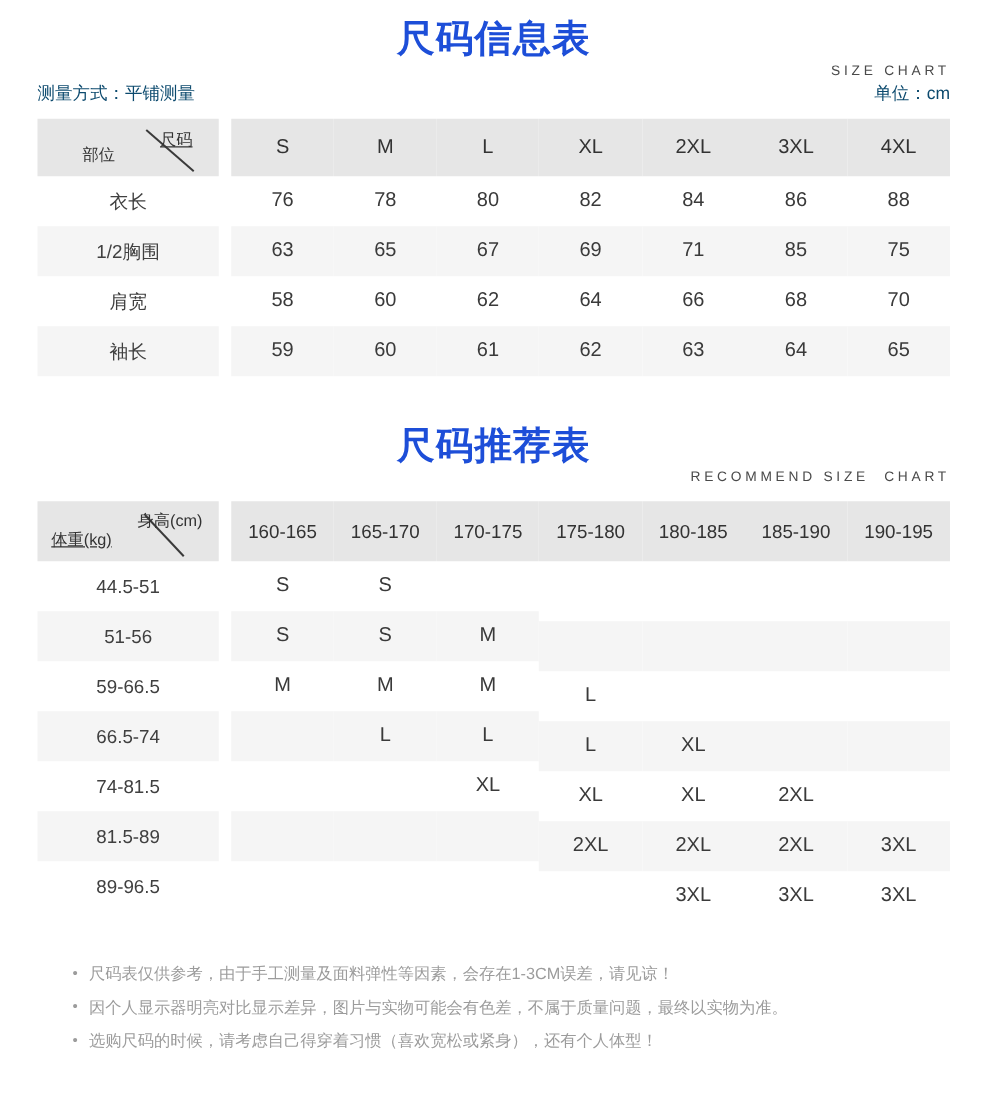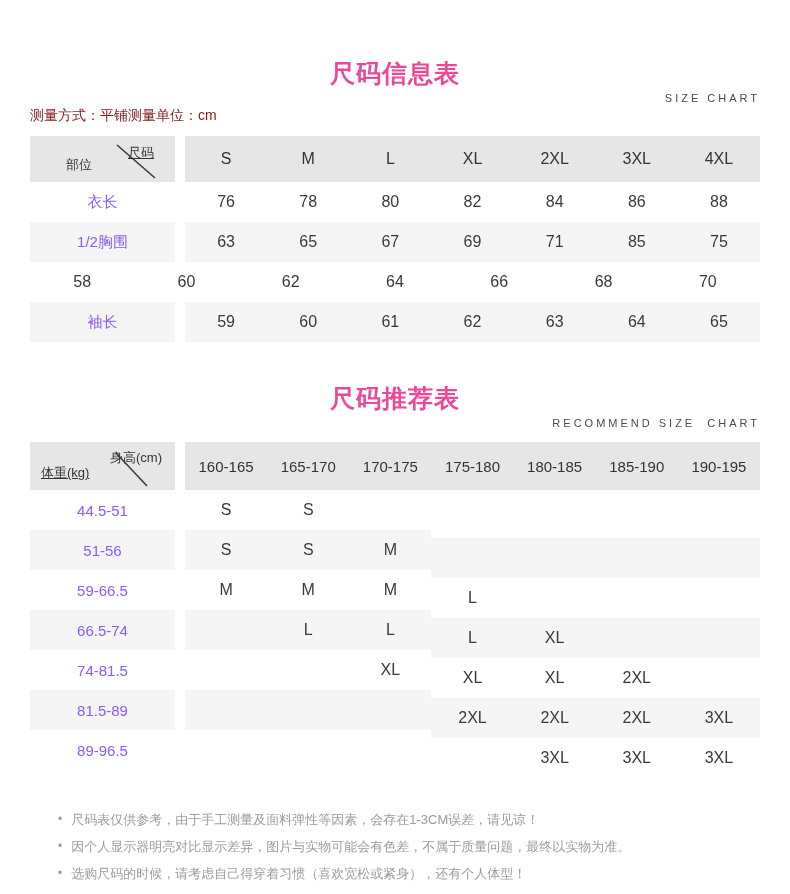--- a/index.html
+++ b/index.html
@@ -2,30 +2,30 @@
 <html><head>
 <meta charset="utf-8">
 <style>
   html,body{margin:0;padding:0;}
   body{
     width:790px;height:894px;background:#ffffff;overflow:hidden;
     font-family:"Liberation Sans","DejaVu Sans",sans-serif;color:#333;
     -webkit-font-smoothing:antialiased;
   }
   .wrap{box-sizing:border-box;width:790px;padding:18px 30px 0;}
-  .title{text-align:center;font-size:25px;font-weight:bold;color:#ec4899;letter-spacing:1px;line-height:28px;margin-top:41px;}
+  .title{text-align:center;font-size:30px;font-weight:bold;color:#1d4ed8;letter-spacing:1px;line-height:28px;}
   .subtitle{text-align:right;font-size:11px;letter-spacing:3px;color:#4a4a4a;margin-top:5px;white-space:pre;line-height:13px;}
-  .meta{display:flex;align-items:center;font-size:14px;color:#7f1d1d;margin-top:3px;height:16px;}
+  .meta{display:flex;justify-content:space-between;align-items:center;font-size:14px;color:#0c4a6e;margin-top:3px;height:16px;}
 
   .tbl{margin-top:12px;}
   .row{display:flex;height:40px;}
   .row.head{height:46px;}
   .rec .row.head{height:48px;}
   .cell{flex:1;display:flex;align-items:center;justify-content:center;font-size:16px;color:#3a3a3a;}
-  .cell.label{flex:0 0 145px;margin-right:10px;font-size:15px;color:#8b5cf6;}
+  .cell.label{flex:0 0 145px;margin-right:10px;font-size:15px;color:#404040;}
   .row.head .cell{background:#e6e6e6;font-size:16px;color:#333;}
   .rec .row.head .cell{font-size:15px;}
   .row.z .cell{background:#f5f5f5;}
   .rec .row:not(.head) .cell:nth-child(n+5){transform:translateY(8px);}
 
   .corner{position:relative;}
   .corner svg{position:absolute;left:0;top:0;}
   .corner .bl{position:absolute;font-size:13px;color:#333;text-align:right;}
   .corner .tr{position:absolute;font-size:13px;color:#333;}
   .corner.c1 .bl{left:36px;bottom:8px;}
@@ -83,20 +83,21 @@
       <div class="cell label">1/2胸围</div>
       <div class="cell">63</div>
       <div class="cell">65</div>
       <div class="cell">67</div>
       <div class="cell">69</div>
       <div class="cell">71</div>
       <div class="cell">85</div>
       <div class="cell">75</div>
     </div>
     <div class="row">
+      <div class="cell label">肩宽</div>
       <div class="cell">58</div>
       <div class="cell">60</div>
       <div class="cell">62</div>
       <div class="cell">64</div>
       <div class="cell">66</div>
       <div class="cell">68</div>
       <div class="cell">70</div>
     </div>
     <div class="row z">
       <div class="cell label">袖长</div>

